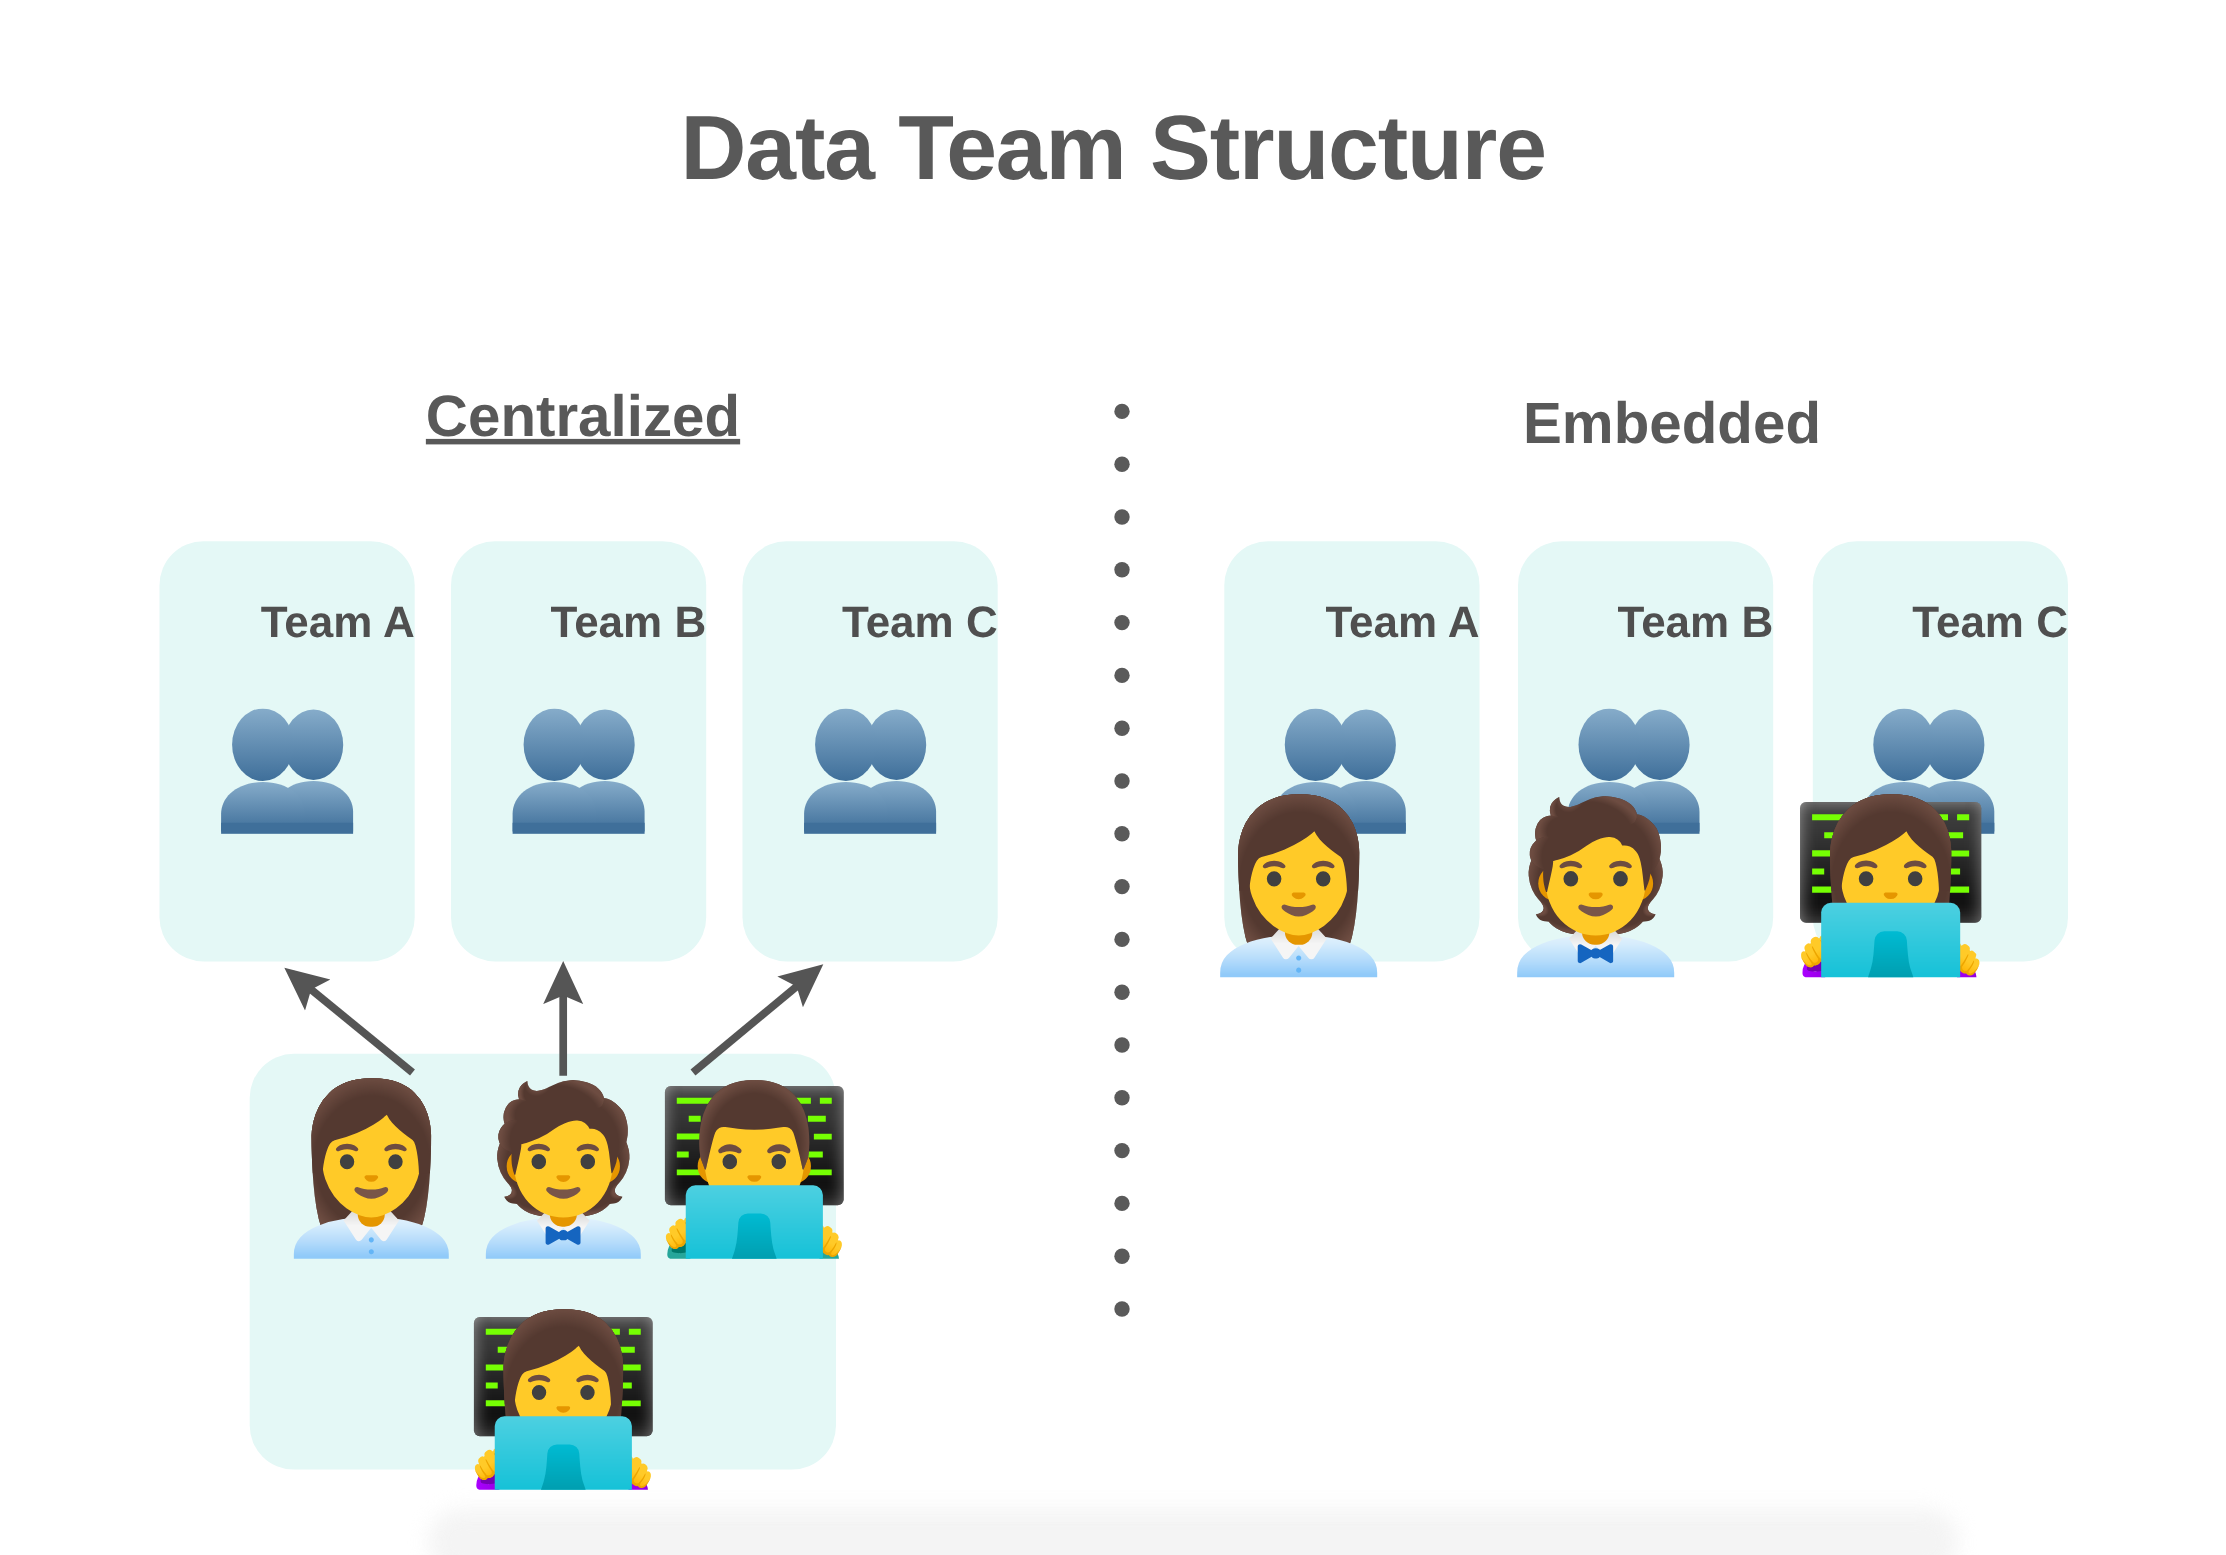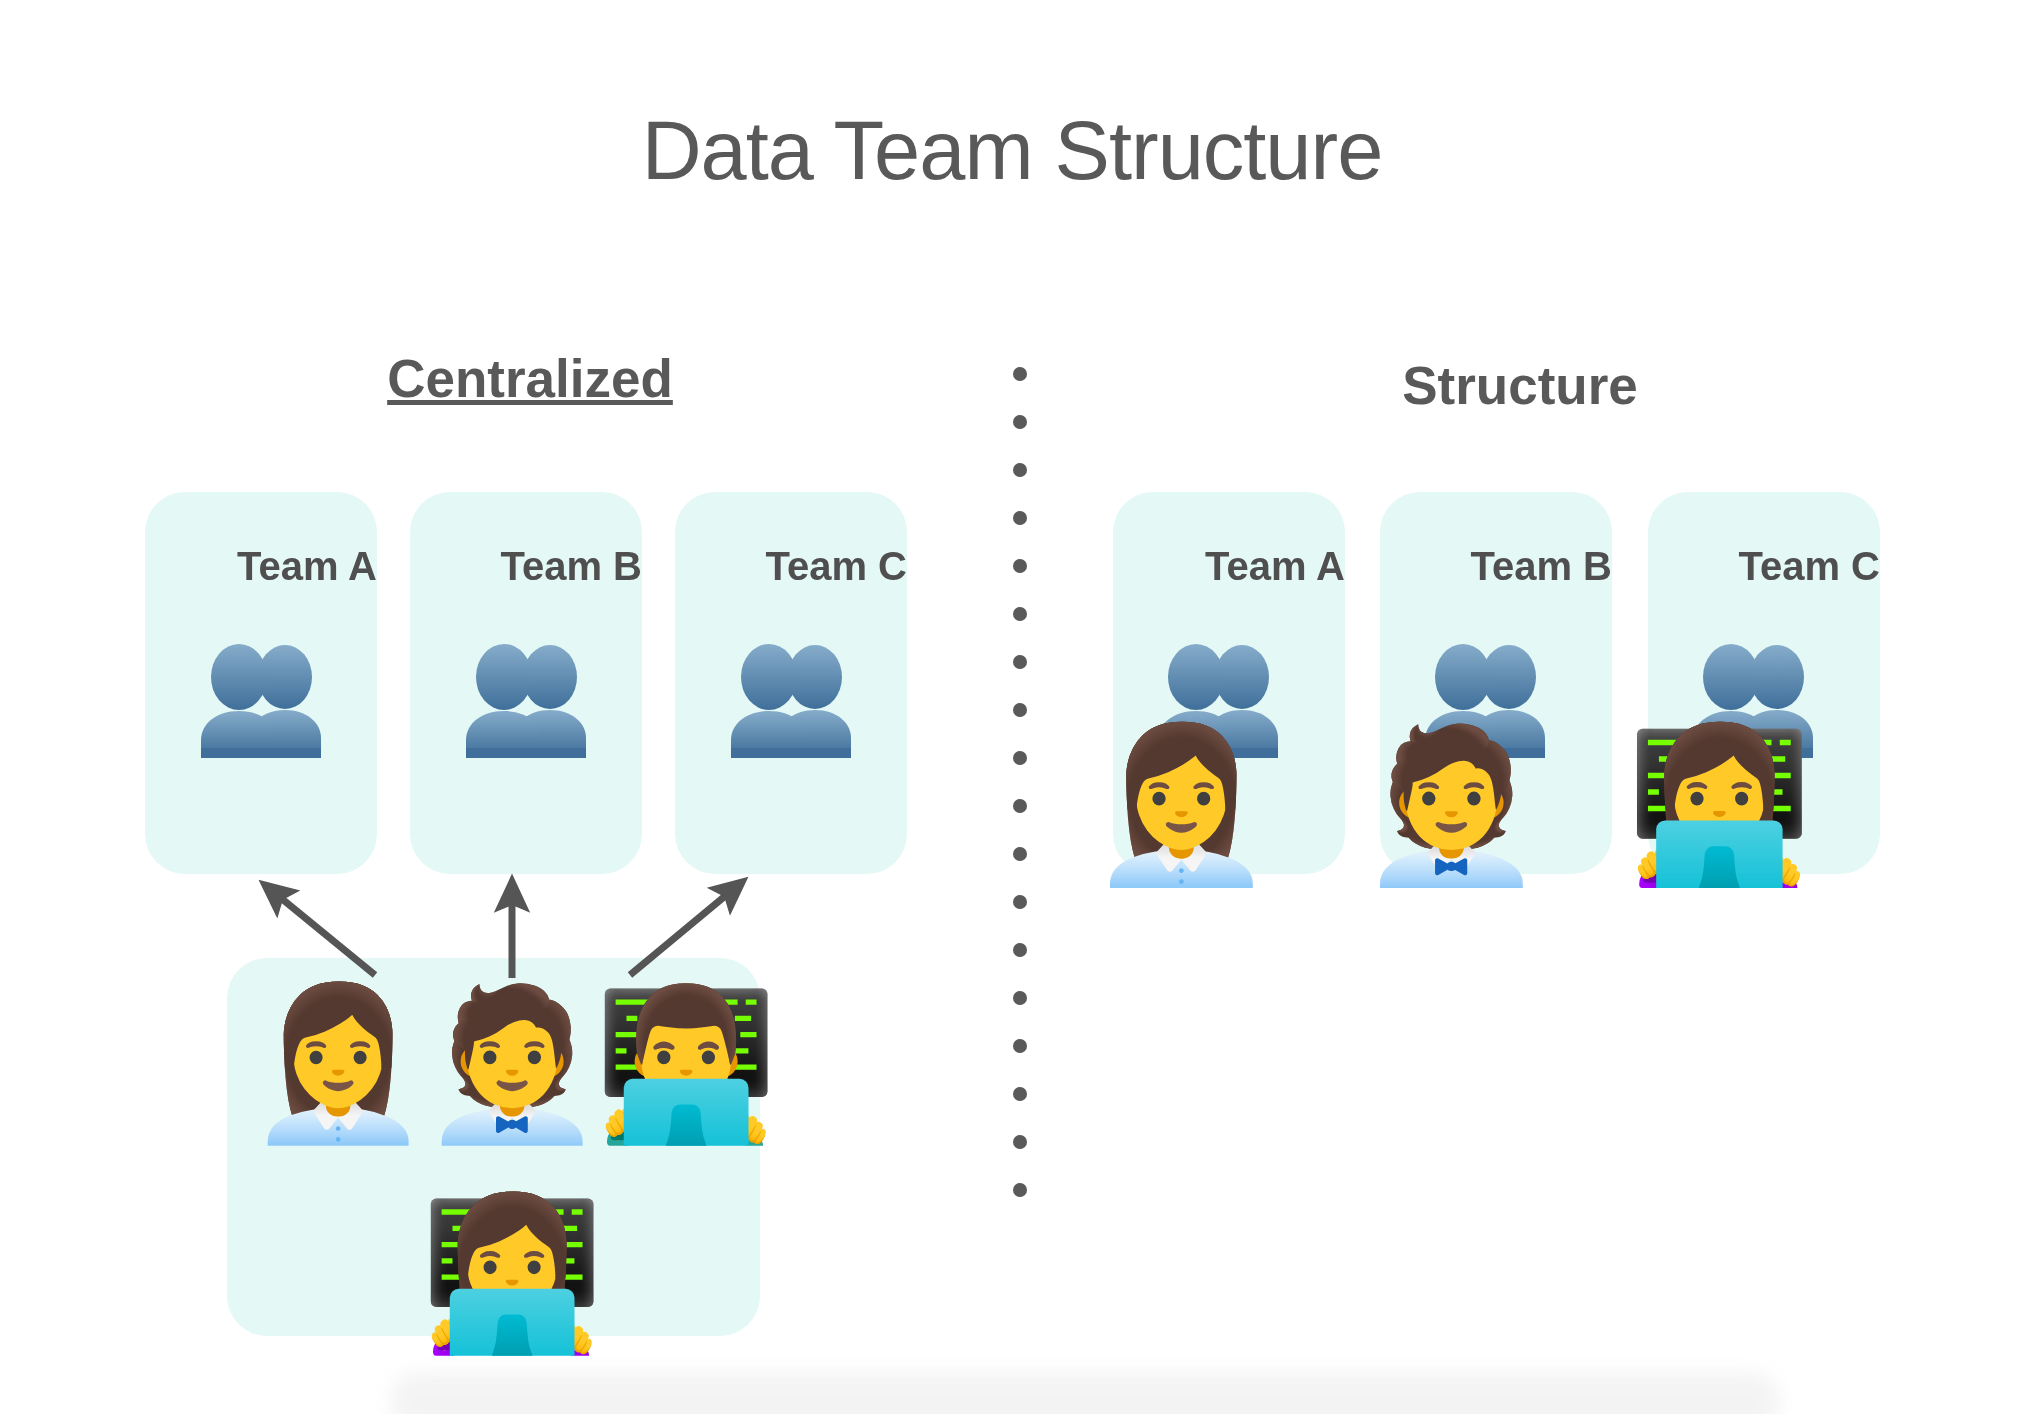--- a/index.html
+++ b/index.html
@@ -33,25 +33,25 @@
     height: 60px;
     background: #f2f2f2;
     border-radius: 28px;
     filter: blur(9px);
     opacity: .85;
   }
 
   #page-title {
     position: absolute;
     left: 0;
-    top: 103px;
+    top: 87px;
     width: 2024px;
     text-align: center;
     font-size: 83px;
-    font-weight: normal;
+    font-weight: bold;
     color: #595959;
     letter-spacing: -1px;
     white-space: nowrap;
   }
 
   .col-heading {
     position: absolute;
     font-size: 53px;
     font-weight: bold;
     color: #595959;
@@ -166,21 +166,21 @@
 </head>
 <body>
 
 <div id="slide" style="background: rgb(255, 255, 255);">
 
   <div id="slide-edge"></div>
 
   <div id="page-title" style="color: rgb(89, 89, 89);">Data Team Structure</div>
 
   <div class="col-heading" id="heading-centralized" style="color: rgb(89, 89, 89);">Centralized</div>
-  <div class="col-heading" id="heading-embedded" style="color: rgb(89, 89, 89);">Structure</div>
+  <div class="col-heading" id="heading-embedded" style="color: rgb(89, 89, 89);">Embedded</div>
 
   <div id="divider">
       <div class="dot" style="top: 0px; background: rgb(90, 90, 90);"></div>
       <div class="dot" style="top: 48px; background: rgb(90, 90, 90);"></div>
       <div class="dot" style="top: 96px; background: rgb(90, 90, 90);"></div>
       <div class="dot" style="top: 144px; background: rgb(90, 90, 90);"></div>
       <div class="dot" style="top: 192px; background: rgb(90, 90, 90);"></div>
       <div class="dot" style="top: 240px; background: rgb(90, 90, 90);"></div>
       <div class="dot" style="top: 288px; background: rgb(90, 90, 90);"></div>
       <div class="dot" style="top: 336px; background: rgb(90, 90, 90);"></div>

